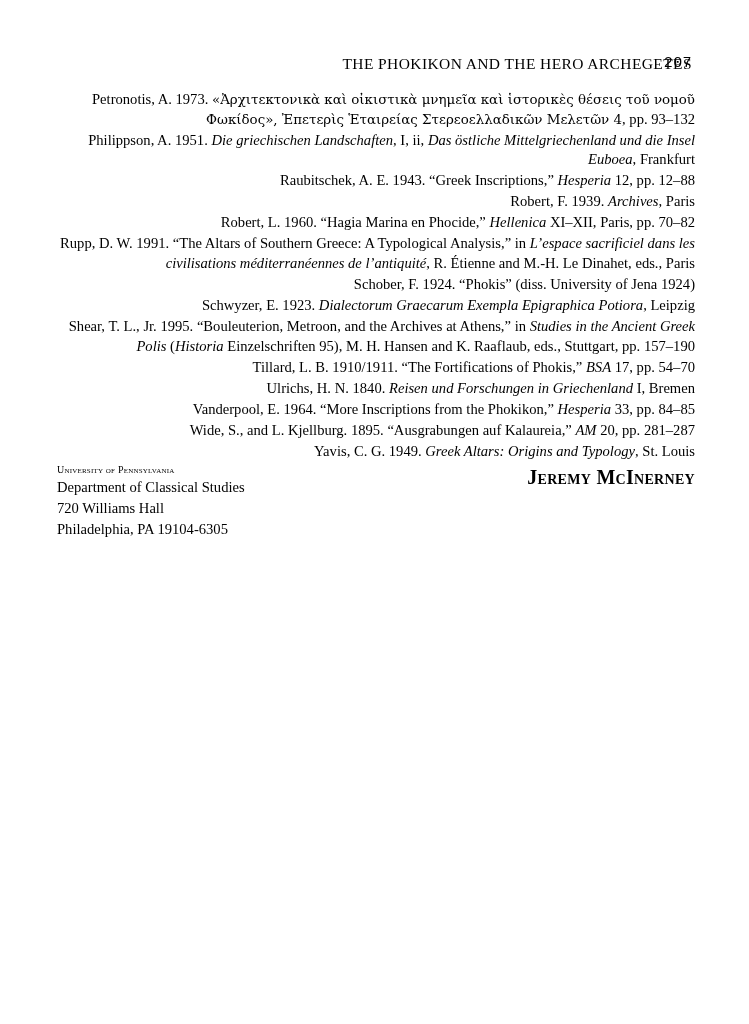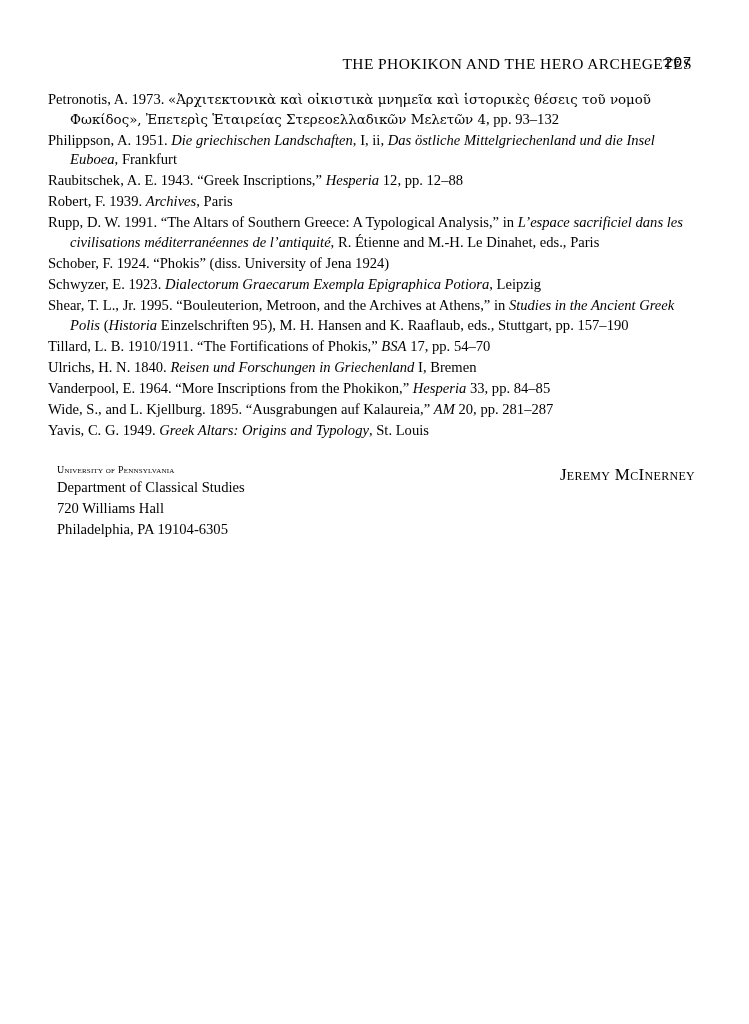--- a/index.html
+++ b/index.html
@@ -37,25 +37,26 @@
   }
   .rh-page {
     position: absolute;
     right: 0;
     top: 0;
     font-size: 15px;
     font-family: Liberation Mono, monospace;
   }
   .biblio {
     position: absolute;
-    left: 48px;
+    left: 57px;
     top: 90px;
     width: 638px;
     font-size: 14.6px;
     line-height: 1.345;
+    text-align: right;
   }
   .entry {
     margin: 0 0 1.4px 0;
     padding-left: 22px;
     text-indent: -22px;
   }
   .it { font-style: italic; }
   .gk { font-family: "DejaVu Serif", serif; font-size: 13.4px; }
   .colophon {
     position: absolute;
@@ -63,22 +64,23 @@
     top: 463px;
     width: 638px;
     font-size: 14.6px;
     line-height: 1.42;
   }
   .author {
     position: absolute;
     right: 0;
     top: 0;
     font-variant: small-caps;
-    font-size: 17px;
+    font-size: 20px;
     letter-spacing: 0.3px;
+    font-weight: bold;
   }
   .affil-caps {
     font-variant: small-caps;
     font-size: 10px;
     letter-spacing: 0.2px;
   }
   .addr-line { display: block; }
 </style>
 </head>
 <body>
@@ -88,20 +90,21 @@
   <div class="running-head">
     <span class="rh-title">THE PHOKIKON AND THE HERO ARCHEGETES</span>
     <span class="rh-page">207</span>
   </div>
 
   <div class="biblio" id="biblio-list">
       <p class="entry"><span>Petronotis, A. 1973. </span><span class="gk">«Ἀρχιτεκτονικὰ καὶ οἰκιστικὰ μνημεῖα καὶ ἱστορικὲς θέσεις τοῦ νομοῦ Φωκίδος», Ἐπετερὶς Ἑταιρείας Στερεοελλαδικῶν Μελετῶν 4</span><span>, pp. 93–132</span></p>
       <p class="entry"><span>Philippson, A. 1951. </span><span class="it">Die griechischen Landschaften</span><span>, I, ii, </span><span class="it">Das östliche Mittelgriechenland und die Insel Euboea</span><span>, Frankfurt</span></p>
       <p class="entry"><span>Raubitschek, A. E. 1943. “Greek Inscriptions,” </span><span class="it">Hesperia</span><span> 12, pp. 12–88</span></p>
       <p class="entry"><span>Robert, F. 1939. </span><span class="it">Archives</span><span>, Paris</span></p>
+      <p class="entry"><span>Robert, L. 1960. “Hagia Marina en Phocide,” </span><span class="it">Hellenica</span><span> XI–XII, Paris, pp. 70–82</span></p>
       <p class="entry"><span>Rupp, D. W. 1991. “The Altars of Southern Greece: A Typological Analysis,” in </span><span class="it">L’espace sacrificiel dans les civilisations méditerranéennes de l’antiquité</span><span>, R. Étienne and M.-H. Le Dinahet, eds., Paris</span></p>
       <p class="entry"><span>Schober, F. 1924. “Phokis” (diss. University of Jena 1924)</span></p>
       <p class="entry"><span>Schwyzer, E. 1923. </span><span class="it">Dialectorum Graecarum Exempla Epigraphica Potiora</span><span>, Leipzig</span></p>
       <p class="entry"><span>Shear, T. L., Jr. 1995. “Bouleuterion, Metroon, and the Archives at Athens,” in </span><span class="it">Studies in the Ancient Greek Polis</span><span> (</span><span class="it">Historia</span><span> Einzelschriften 95), M. H. Hansen and K. Raaflaub, eds., Stuttgart, pp. 157–190</span></p>
       <p class="entry"><span>Tillard, L. B. 1910/1911. “The Fortifications of Phokis,” </span><span class="it">BSA</span><span> 17, pp. 54–70</span></p>
       <p class="entry"><span>Ulrichs, H. N. 1840. </span><span class="it">Reisen und Forschungen in Griechenland</span><span> I, Bremen</span></p>
       <p class="entry"><span>Vanderpool, E. 1964. “More Inscriptions from the Phokikon,” </span><span class="it">Hesperia</span><span> 33, pp. 84–85</span></p>
       <p class="entry"><span>Wide, S., and L. Kjellburg. 1895. “Ausgrabungen auf Kalaureia,” </span><span class="it">AM</span><span> 20, pp. 281–287</span></p>
       <p class="entry"><span>Yavis, C. G. 1949. </span><span class="it">Greek Altars: Origins and Typology</span><span>, St. Louis</span></p>
     </div>

